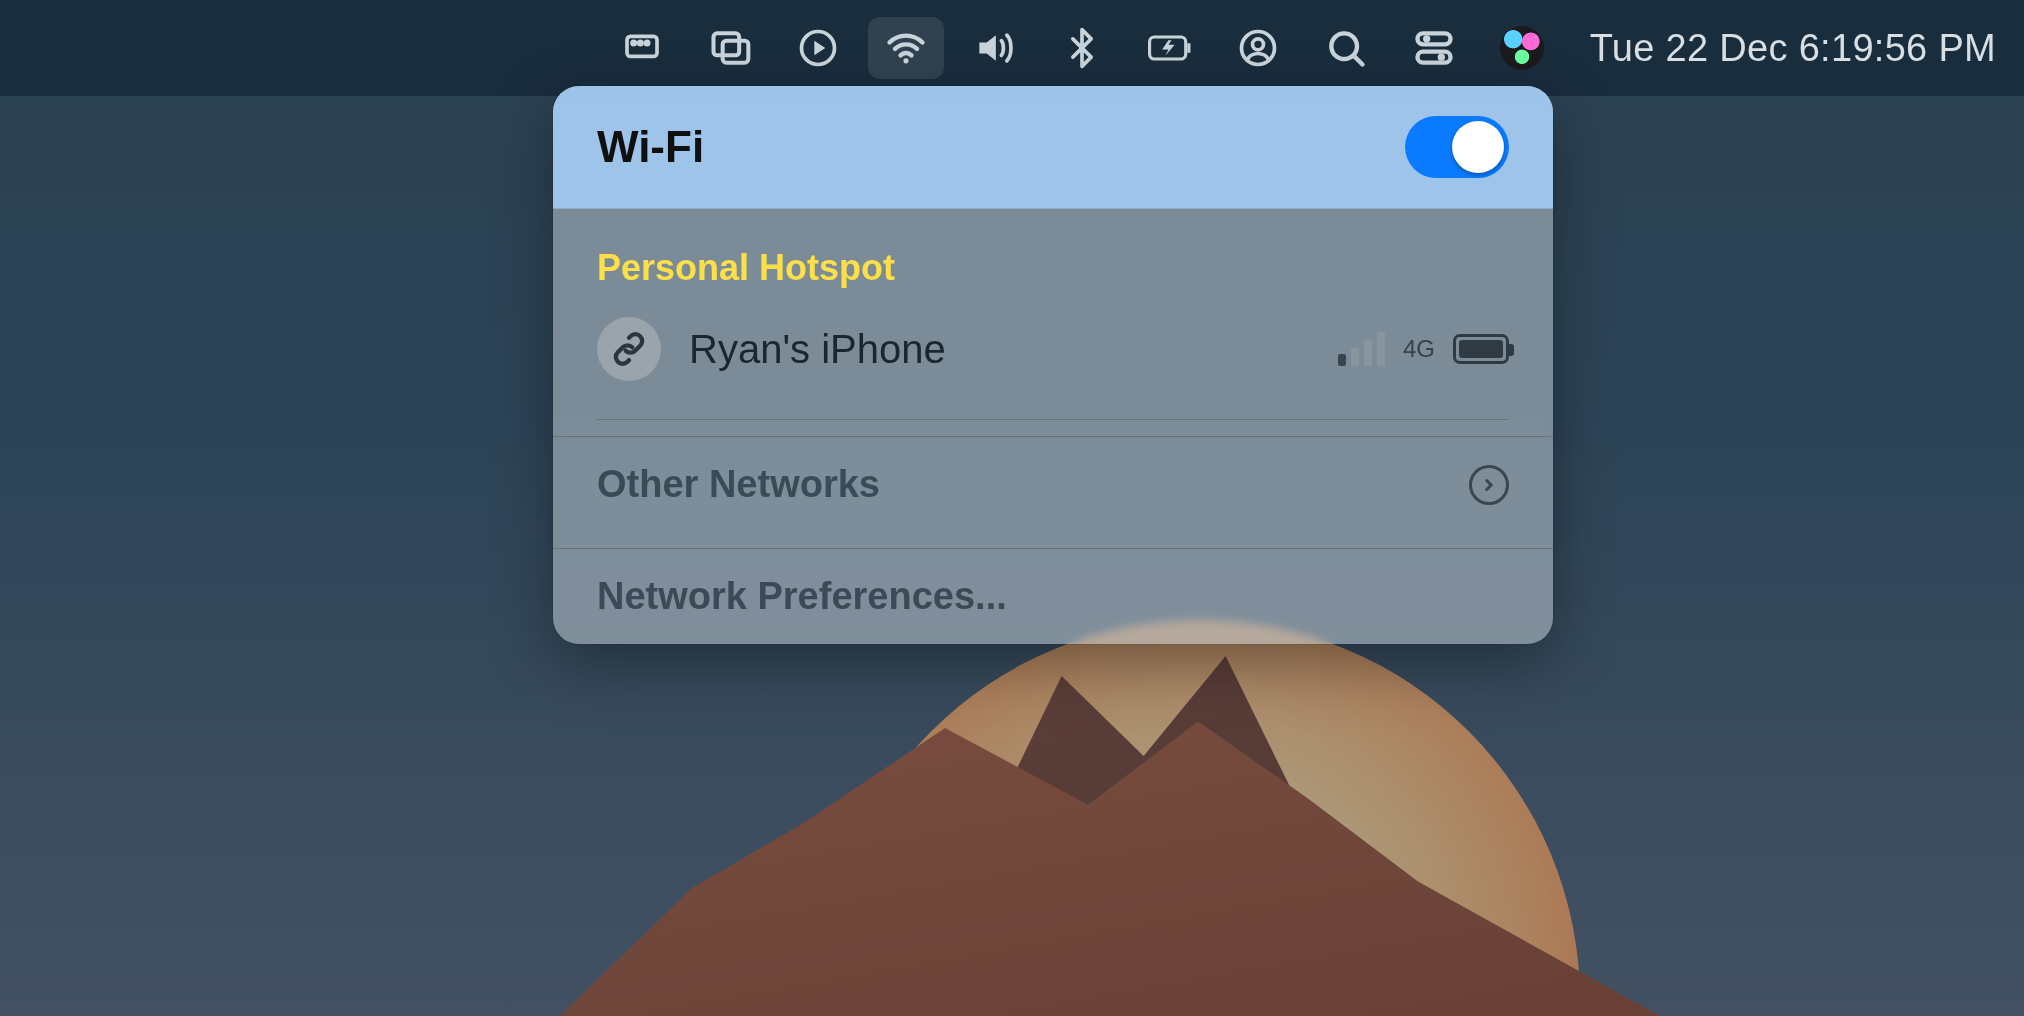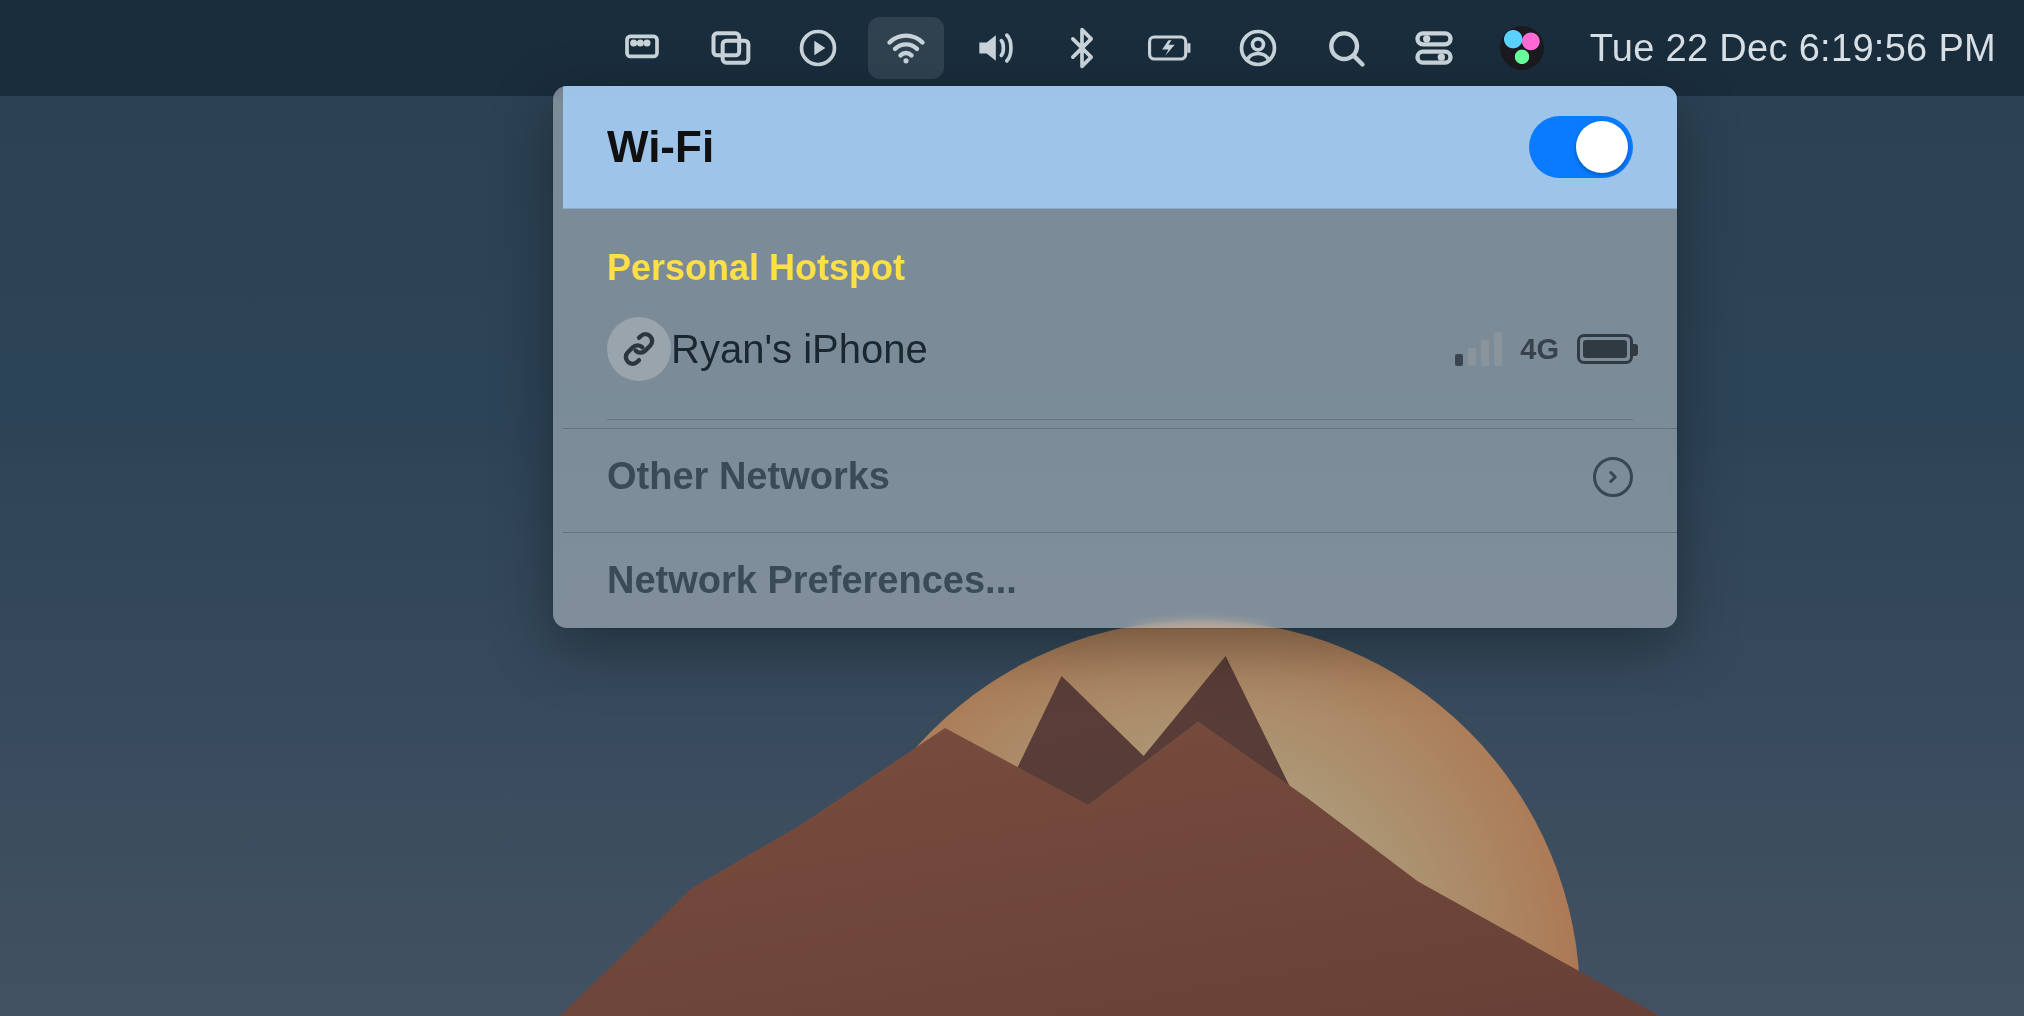--- a/index.html
+++ b/index.html
@@ -91,28 +91,27 @@
      radial-gradient(circle at 50% 50%, #1a1a1f 0 100%);
     position:relative;
   }
 
   
   .popover {
     position:absolute;
     z-index: 10;
     left: 553px;
     top: 86px;
-    width: 1124px;
-    border-radius: 14px;
+    width: 1000px;
+    border-radius: 26px;
     background: rgba(190,200,208,0.55);
     box-shadow: 0 20px 60px rgba(0,0,0,0.35), 0 0 0 1px rgba(0,0,0,0.08);
     overflow: hidden;
     color:#1d2b36;
     backdrop-filter: blur(4px);
-    padding-left: 10px;
   }
   .popover-header {
     display:flex;
     align-items:center;
     justify-content:space-between;
     padding: 30px 44px;
     background: rgba(164,207,248,0.85);
     border-bottom: 1px solid rgba(0,0,0,0.12);
   }
   .popover-header .title {
@@ -148,20 +147,21 @@
   }
   .divider {
     height:1px;
     background: rgba(0,0,0,0.18);
     margin: 20px 44px 0 44px;
   }
 
   .net-row {
     display:flex;
     align-items:center;
+    gap: 28px;
     padding: 16px 0 18px 0;
     cursor:pointer;
   }
   .net-row .spacer { flex:1; }
   .net-icon-circle {
     width:64px; height:64px;
     border-radius:50%;
     display:flex; align-items:center; justify-content:center;
     flex-shrink:0;
   }
@@ -179,21 +179,21 @@
     display:flex; align-items:center; gap:18px;
     color:#37424c;
   }
   .sig-bars { display:flex; align-items:flex-end; gap:5px; height:34px;}
   .sig-bars span { width:8px; background:#39444e; border-radius:2px;}
   .sig-bars span.dim { background:#8a949c; }
   .sig-bars span:nth-child(1){height:12px;}
   .sig-bars span:nth-child(2){height:18px;}
   .sig-bars span:nth-child(3){height:26px;}
   .sig-bars span:nth-child(4){height:34px;}
-  .hotspot-status .label4g { font-size:29px; font-weight:700;}
+  .hotspot-status .label4g { font-size:24px; font-weight:400;}
   .battery {
     width:56px; height:30px;
     border:3px solid #2f3a43;
     border-radius:7px;
     position:relative;
   }
   .battery::after{
     content:"";
     position:absolute; right:-8px; top:7px;
     width:6px; height:12px;
@@ -210,21 +210,21 @@
   .lock svg { width:30px; height:34px; color:#2c3740; }
 
   .link-row {
     display:flex; align-items:center; justify-content:space-between;
     padding: 26px 44px 26px 44px;
     font-size: 38px;
     font-weight: 700;
     color:#3a4b57;
     cursor:pointer;
   }
-  .link-row.sep-top { border-top: 1px solid rgba(0,0,0,0.18); margin-top:8px;align-items:center;}
+  .link-row.sep-top { border-top: 1px solid rgba(0,0,0,0.18); margin-top:16px;align-items:center;}
   .chevron-circle {
     width:40px; height:40px; border-radius:50%;
     border:3px solid #394750;
     display:flex;align-items:center;justify-content:center;
     color:#394750;
   }
   .chevron-circle svg{width:18px;height:18px;}
 
 </style>
 </head>

